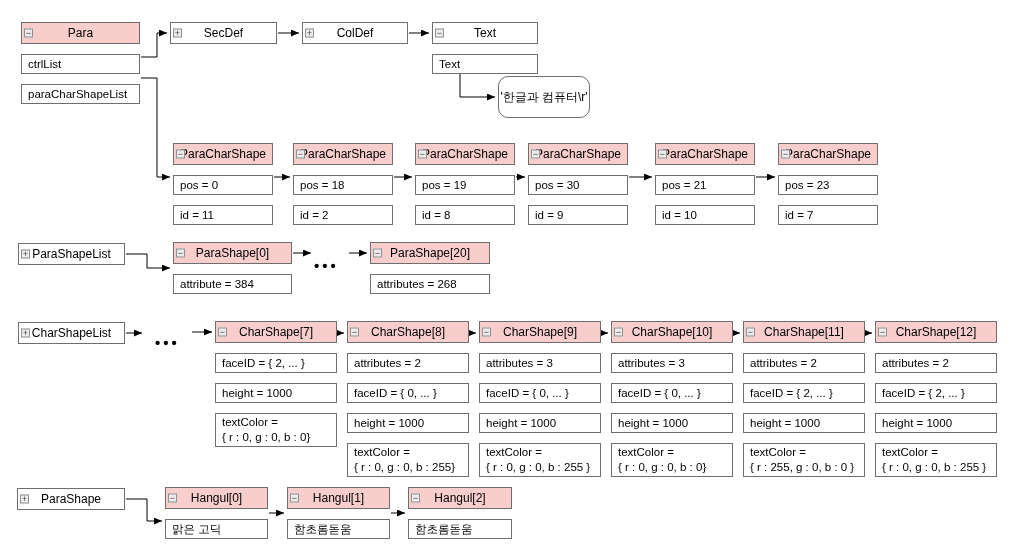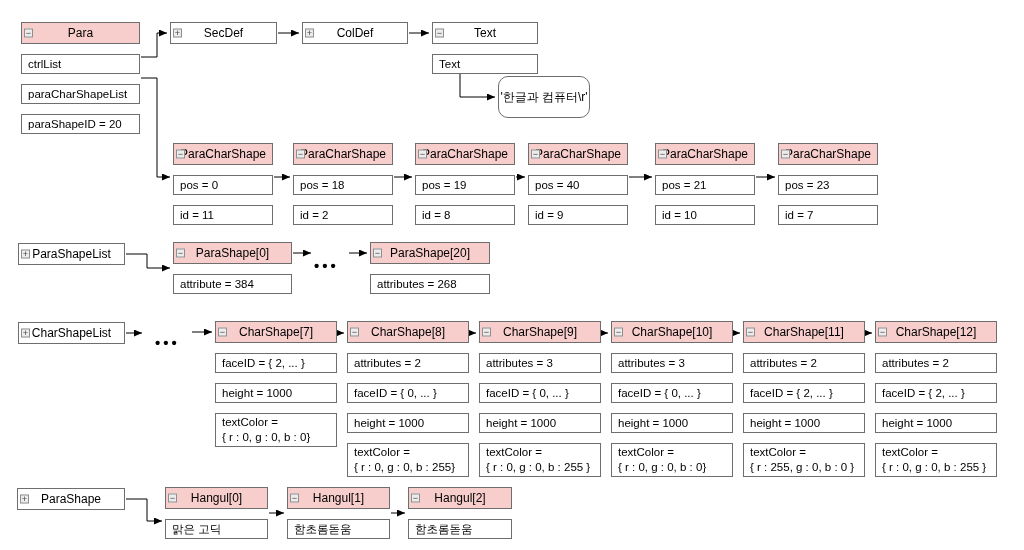--- a/index.html
+++ b/index.html
@@ -58,21 +58,20 @@
     </g>
   </svg>
 
   <div class="node" style="left:21px;top:22px;width:119px">
     <div class="hdr">
       <span class="tgl">−</span>
       <span>Para</span>
     </div>
     <div class="row">ctrlList</div>
     <div class="row">paraCharShapeList</div>
-    <div class="row">paraShapeID = 20</div>
   </div>
 
   <div class="node" style="left:170px;top:22px;width:107px">
     <div class="hdr white">
       <span class="tgl">+</span>
       <span>SecDef</span>
     </div>
   </div>
 
   <div class="node" style="left:302px;top:22px;width:106px">
@@ -114,21 +113,21 @@
       <span>ParaCharShape</span>
     </div>
     <div class="row">pos = 19</div>
     <div class="row">id = 8</div>
   </div>
   <div class="node" style="left:528px;top:143px;width:100px">
     <div class="hdr">
       <span class="tgl">−</span>
       <span>ParaCharShape</span>
     </div>
-    <div class="row">pos = 40</div>
+    <div class="row">pos = 30</div>
     <div class="row">id = 9</div>
   </div>
   <div class="node" style="left:655px;top:143px;width:100px">
     <div class="hdr">
       <span class="tgl">−</span>
       <span>ParaCharShape</span>
     </div>
     <div class="row">pos = 21</div>
     <div class="row">id = 10</div>
   </div>

